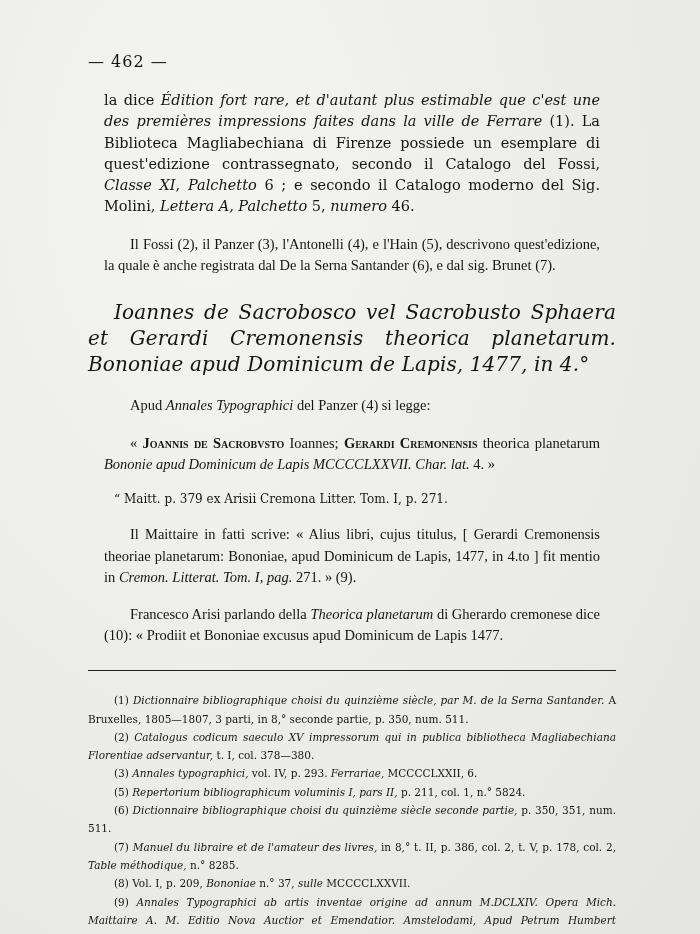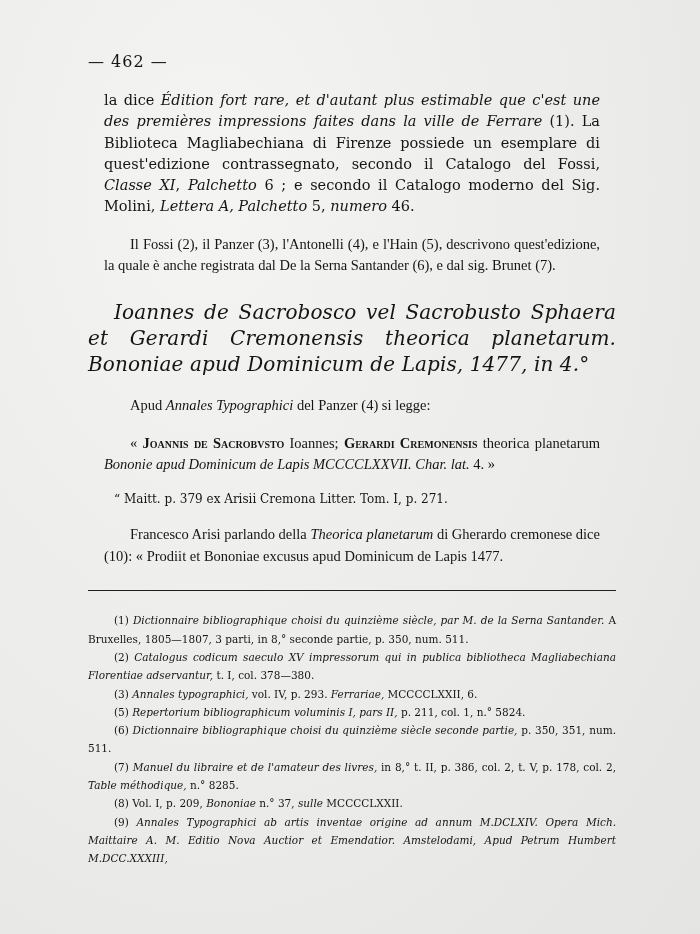--- a/index.html
+++ b/index.html
@@ -36,29 +36,30 @@
   <div class="body-text">
     <p><span>la dice </span><i>Édition fort rare, et d'autant plus estimable que c'est une des premières impressions faites dans la ville de Ferrare</i><span> (1). La Biblioteca Magliabechiana di Firenze possiede un esemplare di quest'edizione contrassegnato, secondo il Catalogo del Fossi, </span><i>Classe XI</i><span>, </span><i>Palchetto</i><span> 6 ; e secondo il Catalogo moderno del Sig. Molini, </span><i>Lettera A, Palchetto</i><span> 5, </span><i>numero</i><span> 46.</span></p>
     <p class="indent">Il Fossi (2), il Panzer (3), l'Antonelli (4), e l'Hain (5), descrivono quest'edizione, la quale è anche registrata dal De la Serna Santander (6), e dal sig. Brunet (7).</p>
 
     <div class="heading">Ioannes de Sacrobosco vel Sacrobusto Sphaera et Gerardi Cremonensis theorica planetarum. Bononiae apud Dominicum de Lapis, 1477, in 4.°</div>
 
     <p class="indent"><span>Apud </span><i>Annales Typographici</i><span> del Panzer (4) si legge:</span></p>
     <p class="indent"><span>« </span><span class="sc">Joannis de Sacrobvsto</span><span> Ioannes; </span><span class="sc">Gerardi Cremonensis</span><span> theorica planetarum </span><i>Bononie apud Dominicum de Lapis MCCCCLXXVII. Char. lat.</i><span> 4. »</span></p>
     <div class="subnote">“ Maitt. p. 379 ex Arisii Cremona Litter. Tom. I, p. 271.</div>
 
+    <p class="indent"><span>Il Maittaire in fatti scrive: « Alius libri, cujus titulus, [ Gerardi Cremonensis theoriae planetarum: Bononiae, apud Dominicum de Lapis, 1477, in 4.to ] fit mentio in </span><i>Cremon. Litterat. Tom. I, pag.</i><span> 271. » (9).</span></p>
     <p class="indent"><span>Francesco Arisi parlando della </span><i>Theorica planetarum</i><span> di Gherardo cremonese dice (10): « Prodiit et Bononiae excusus apud Dominicum de Lapis 1477.</span></p>
   </div>
 
   <div class="rule"></div>
 
   <div class="notes">
     <p><span>(1) </span><i>Dictionnaire bibliographique choisi du quinzième siècle, par M. de la Serna Santander.</i><span> A Bruxelles, 1805—1807, 3 parti, in 8,° seconde partie, p. 350, num. 511.</span></p>
     <p><span>(2) </span><i>Catalogus codicum saeculo XV impressorum qui in publica bibliotheca Magliabechiana Florentiae adservantur,</i><span> t. I, col. 378—380.</span></p>
     <p><span>(3) </span><i>Annales typographici,</i><span> vol. IV, p. 293. </span><i>Ferrariae,</i><span> MCCCCLXXII, 6.</span></p>
     <p><span>(5) </span><i>Repertorium bibliographicum voluminis I, pars II,</i><span> p. 211, col. 1, n.° 5824.</span></p>
     <p><span>(6) </span><i>Dictionnaire bibliographique choisi du quinzième siècle seconde partie,</i><span> p. 350, 351, num. 511.</span></p>
     <p><span>(7) </span><i>Manuel du libraire et de l'amateur des livres,</i><span> in 8,° t. II, p. 386, col. 2, t. V, p. 178, col. 2, </span><i>Table méthodique,</i><span> n.° 8285.</span></p>
-    <p><span>(8) </span><span>Vol. I, p. 209, </span><i>Bononiae</i><span> n.° 37, </span><i>sulle</i><span> MCCCCLXXII.</span></p>
+    <p><span>(8) </span><span>Vol. I, p. 209, </span><i>Bononiae</i><span> n.° 37, </span><i>sulle</i><span> MCCCCLXXVII.</span></p>
     <p><span>(9) </span><i>Annales Typographici ab artis inventae origine ad annum M.DCLXIV. Opera Mich. Maittaire A. M. Editio Nova Auctior et Emendatior. Amstelodami, Apud Petrum Humbert M.DCC.XXXIII,</i></p>
 
   </div>
 </div>
 
 </body></html>

